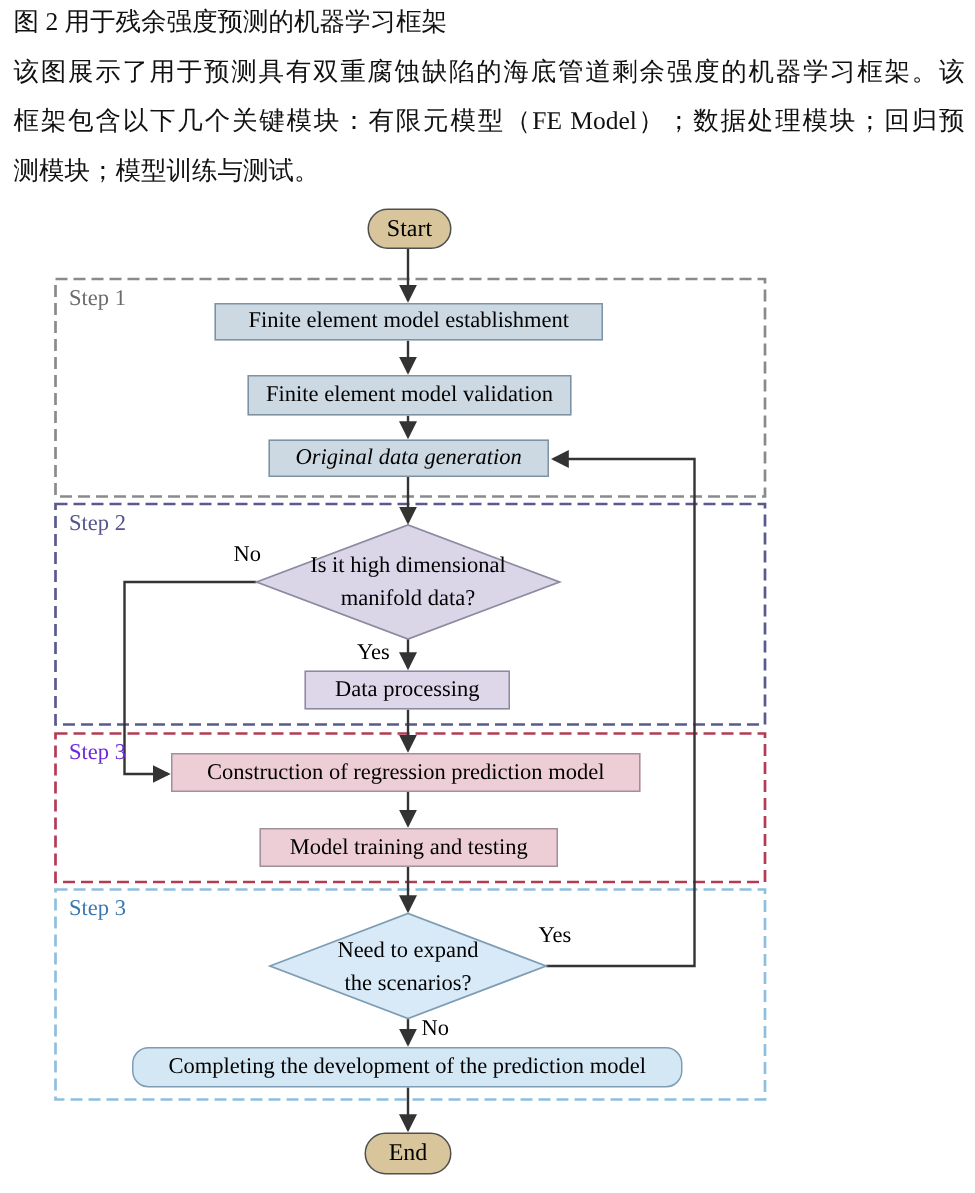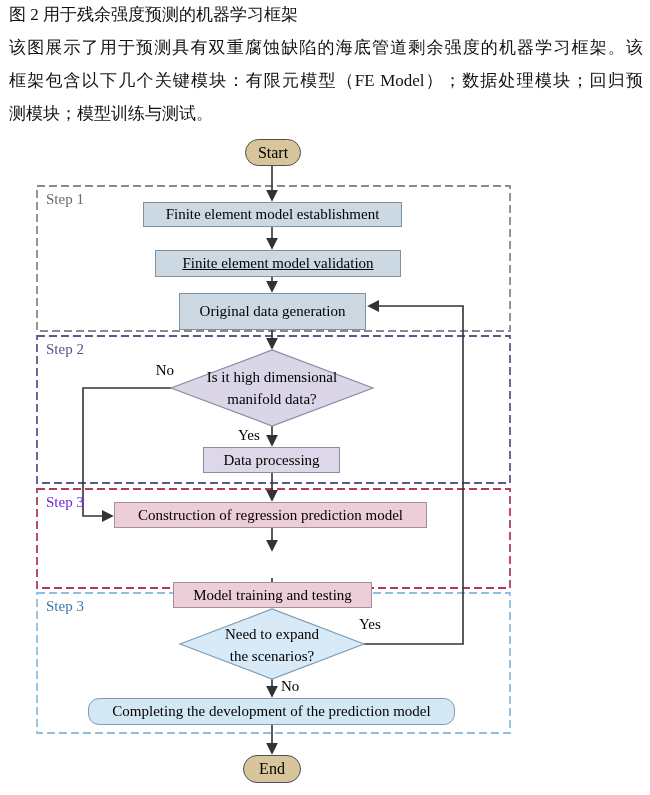--- a/index.html
+++ b/index.html
@@ -66,29 +66,29 @@
 
   <div class="steplabel lab-s1" style="left:46px;top:191px;">Step 1</div>
   <div class="steplabel lab-s2" style="left:46px;top:341px;">Step 2</div>
   <div class="steplabel lab-s3" style="left:46px;top:494px;">Step 3</div>
   <div class="steplabel lab-s4" style="left:46px;top:598px;">Step 3</div>
 
   <div class="node terminal" style="left:245px;top:139px;width:56px;height:27px;">Start</div>
   <div class="node terminal" style="left:243px;top:755px;width:58px;height:28px;">End</div>
 
   <div class="node fill1" style="left:143px;top:202px;width:259px;height:25px;">Finite element model establishment</div>
-  <div class="node fill1" style="left:155px;top:250px;width:246px;height:27px;text-decoration:underline;">Finite element model validation</div>
-  <div class="node fill1" style="left:179px;top:293px;width:187px;height:37px;">Original data generation</div>
+  <div class="node fill1" style="left:165px;top:250px;width:216px;height:27px;">Finite element model validation</div>
+  <div class="node fill1" style="left:179px;top:293px;width:187px;height:25px;font-style:italic;">Original data generation</div>
 
   <div class="dlabel" style="left:172px;top:360px;width:200px;height:56px;">Is it high dimensional
 manifold data?</div>
   <div class="node fill2" style="left:203px;top:447px;width:137px;height:26px;">Data processing</div>
 
   <div class="node fill3" style="left:114px;top:502px;width:313px;height:26px;">Construction of regression prediction model</div>
-  <div class="node fill3" style="left:173px;top:552px;width:199px;height:26px;margin-top:30px;">Model training and testing</div>
+  <div class="node fill3" style="left:173px;top:552px;width:199px;height:26px;">Model training and testing</div>
 
   <div class="dlabel" style="left:182px;top:618px;width:180px;height:54px;">Need to expand
 the scenarios?</div>
   <div class="node fill4" style="left:88px;top:698px;width:367px;height:27px;">Completing the development of the prediction model</div>
 
   <div class="elabel" style="left:140px;top:362px;width:34px;text-align:right;">No</div>
   <div class="elabel" style="left:238px;top:427px;">Yes</div>
   <div class="elabel" style="left:359px;top:616px;">Yes</div>
   <div class="elabel" style="left:281px;top:678px;">No</div>
 

